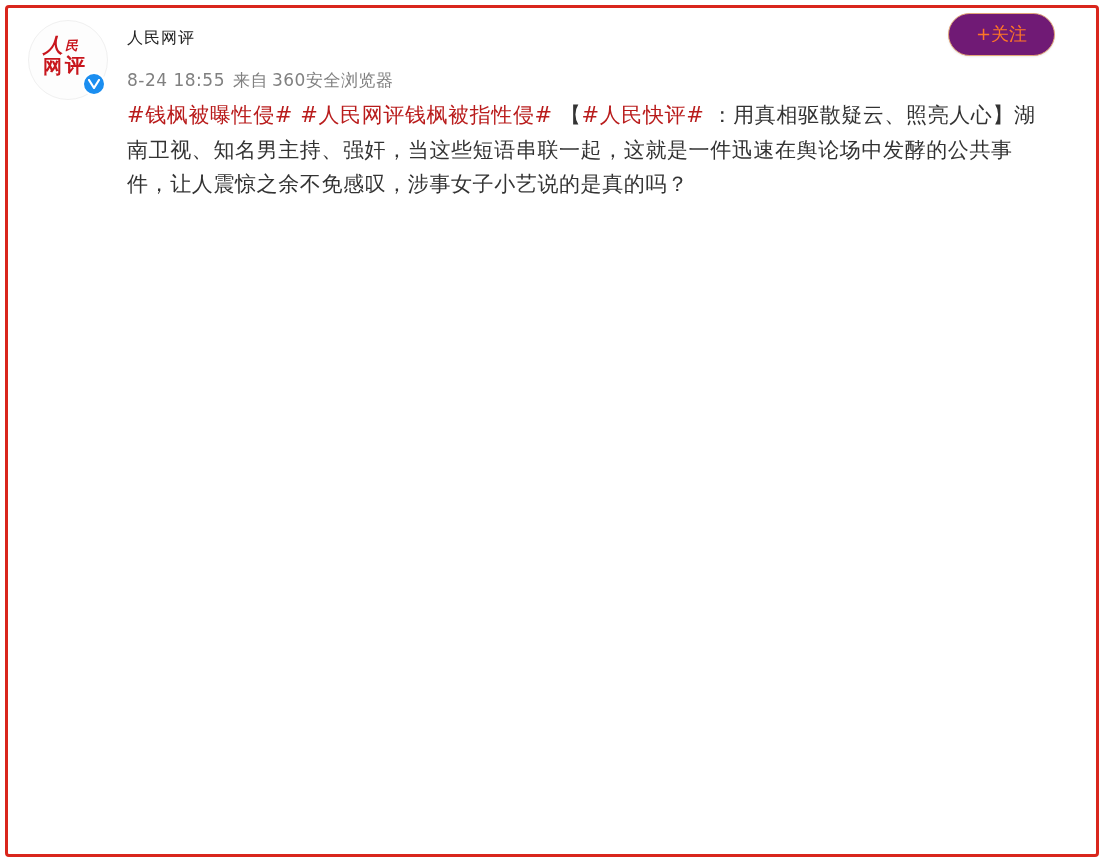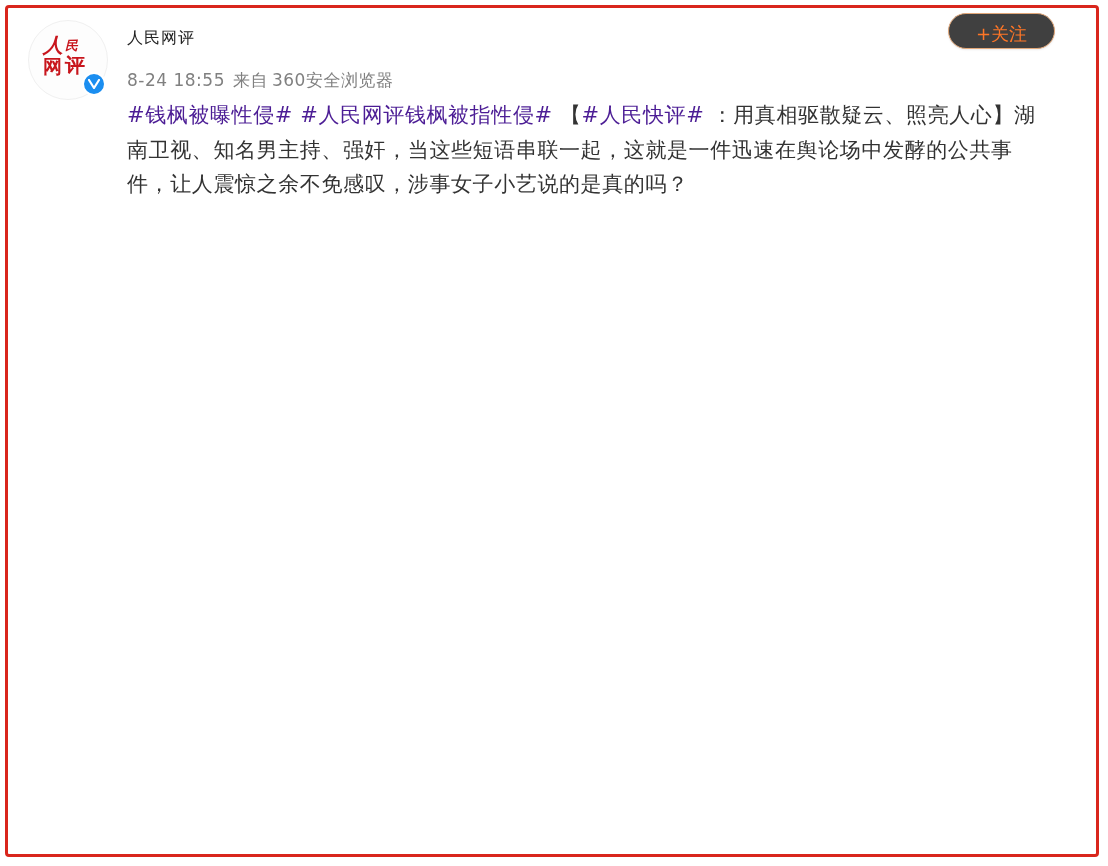--- a/index.html
+++ b/index.html
@@ -105,24 +105,24 @@
     font-size: 17px;
     color: #808080;
     letter-spacing: 0.5px;
   }
   .meta span { margin-right: 8px; }
   .follow-btn {
     position: absolute;
     left: 948px;
     top: 13px;
     width: 107px;
-    height: 36px;
+    height: 43px;
     border: 1.5px solid #e2a778;
     border-radius: 22px;
-    background: #404040;
+    background: #701a75;
     box-sizing: border-box;
     color: #ff7626;
     font-size: 18px;
     text-align: center;
     line-height: 40px;
     box-shadow: 0 1px 2px rgba(0,0,0,0.08);
     cursor: pointer;
   }
   .content {
     position: absolute;
@@ -132,21 +132,21 @@
     font-size: 21px;
     line-height: 34.5px;
     color: #333333;
     letter-spacing: 0.6px;
   }
   .content p {
     margin: 0;
     padding: 0;
   }
   .hashtag {
-    color: #4c1d95;
+    color: #b91c1c;
     cursor: pointer;
   }
 </style>
 </head>
 <body>
 
 <div class="frame"></div>
 
 <div class="avatar">
   <div class="avatar-logo">

